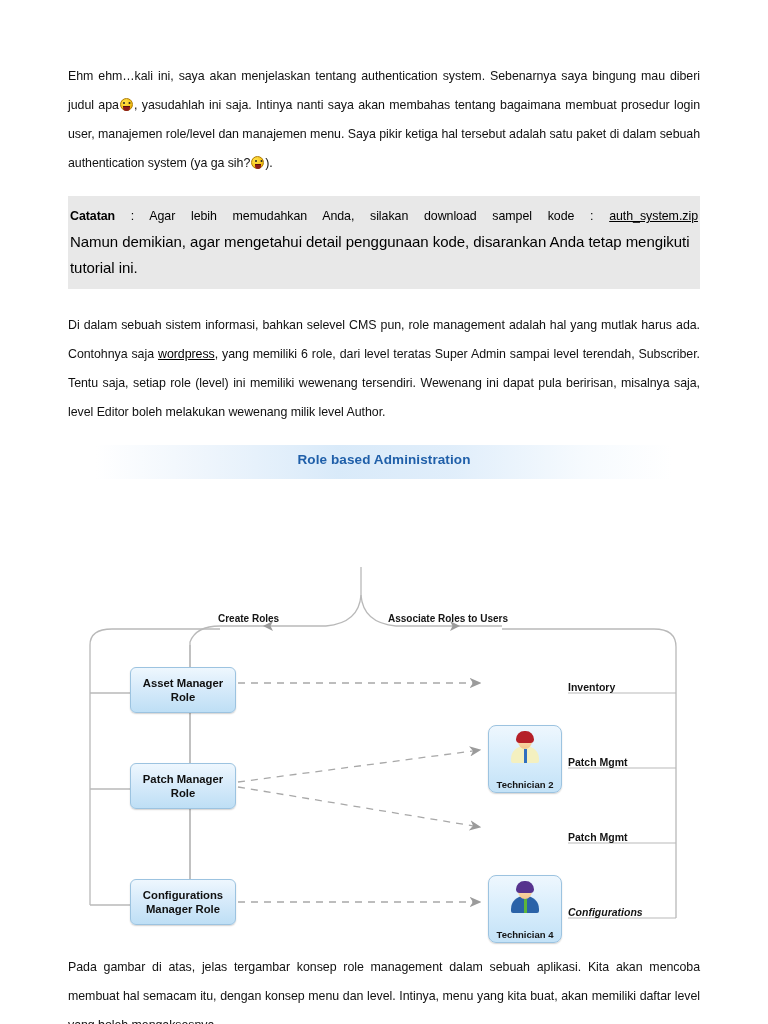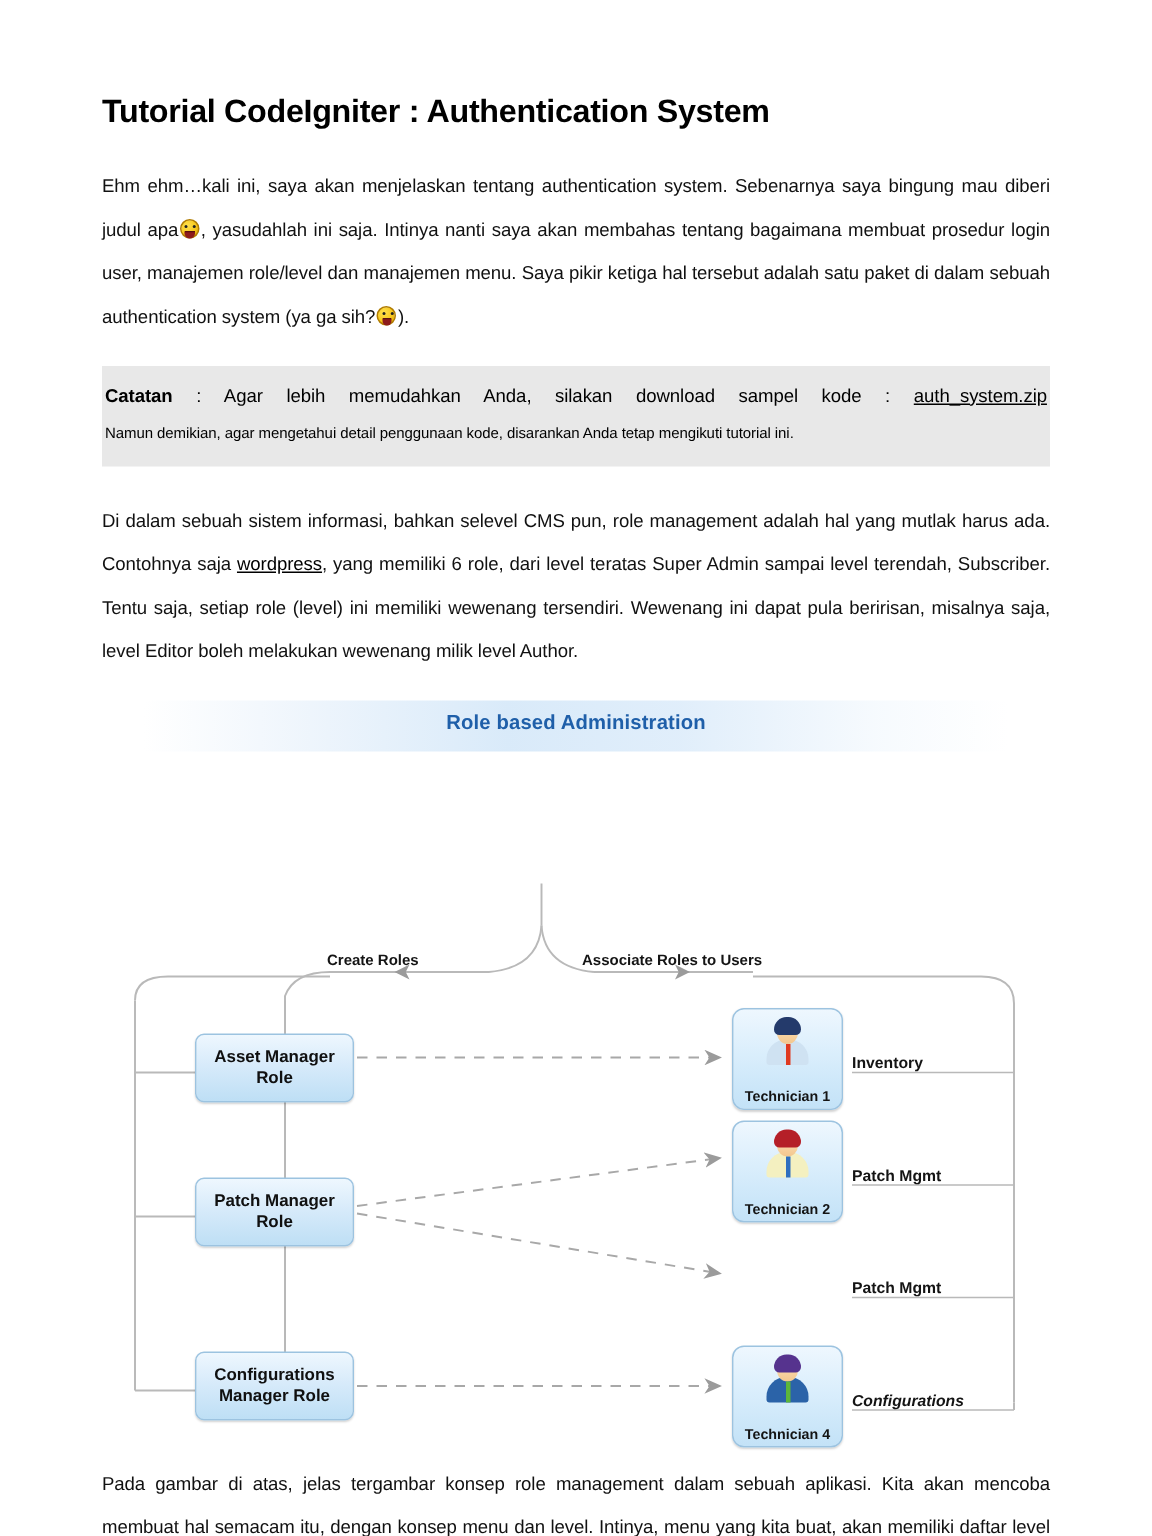--- a/index.html
+++ b/index.html
@@ -58,21 +58,21 @@
   }
   .note-line-1 {
     font-size: 12.4px;
     line-height: 26px;
     text-align: justify;
     text-align-last: justify;
     margin: 0;
     letter-spacing: -0.05px;
   }
   .note-line-2 {
-    font-size: 10px;
+    font-size: 15px;
     line-height: 26px;
     margin: 0;
     letter-spacing: -0.05px;
   }
   .note-link { text-decoration: underline; color: #000; }
 
   
   .emoji {
     display: inline-block;
     width: 13px; height: 13px;
@@ -274,21 +274,20 @@
   .cap-2 { left: 500px; top: 311px; }
   .cap-3 { left: 500px; top: 386px; }
   .cap-4 { left: 500px; top: 461px; font-style: italic; }
 </style>
 </head>
 <body>
 
 <div class="page">
   <div class="content">
 
-    <h1 class="doc-title">Tutorial CodeIgniter : Authentication System</h1>
 
     <p class="para"><span>Ehm ehm…kali ini, saya akan menjelaskan tentang authentication system. Sebenarnya saya bingung mau diberi judul apa</span><span class="emoji"></span><span>, yasudahlah ini saja. Intinya nanti saya akan membahas tentang bagaimana membuat prosedur login user, manajemen role/level dan manajemen menu. Saya pikir ketiga hal tersebut adalah satu paket di dalam sebuah authentication system (ya ga sih?</span><span class="emoji"></span><span>).</span></p>
 
     <div class="note-box">
       <p class="note-line-1"><b>Catatan</b>&nbsp;<span>: Agar lebih memudahkan Anda, silakan download sampel kode :</span>&nbsp;<a class="note-link" href="#">auth_system.zip</a></p>
       <p class="note-line-2">Namun demikian, agar mengetahui detail penggunaan kode, disarankan Anda tetap mengikuti tutorial ini.</p>
     </div>
 
     <p class="para"><span>Di dalam sebuah sistem informasi, bahkan selevel CMS pun, role management adalah hal yang mutlak harus ada. Contohnya saja </span><a class="u" href="#" style="color:#000;">wordpress</a><span>, yang memiliki 6 role, dari level teratas Super Admin sampai level terendah, Subscriber. Tentu saja, setiap role (level) ini memiliki wewenang tersendiri. Wewenang ini dapat pula beririsan, misalnya saja, level Editor boleh melakukan wewenang milik level Author.</span></p>
 
@@ -345,29 +344,20 @@
       </svg>
 
 
       <div class="branch-label branch-left">Create Roles</div>
       <div class="branch-label branch-right">Associate Roles to Users</div>
 
       <div class="role-box role-2">Patch Manager Role</div>
       <div class="role-box role-1">Asset Manager Role</div>
       <div class="role-box role-3">Configurations Manager Role</div>
 
-      <div class="tech-box tech-1">
-        <div class="person">
-          <div class="hair" style="background:#243a6b;"></div>
-          <div class="head"></div>
-          <div class="body" style="background:#cfe2f2;"></div>
-          <div class="tie" style="background:#e03a20;"></div>
-        </div>
-        <div class="tech-label">Technician 1</div>
-      </div>
 
       <div class="tech-box tech-2">
         <div class="person">
           <div class="hair" style="background:#b51f28;"></div>
           <div class="head"></div>
           <div class="body" style="background:#f4f0c0;"></div>
           <div class="tie" style="background:#2f6fbf;"></div>
         </div>
         <div class="tech-label">Technician 2</div>
       </div>

